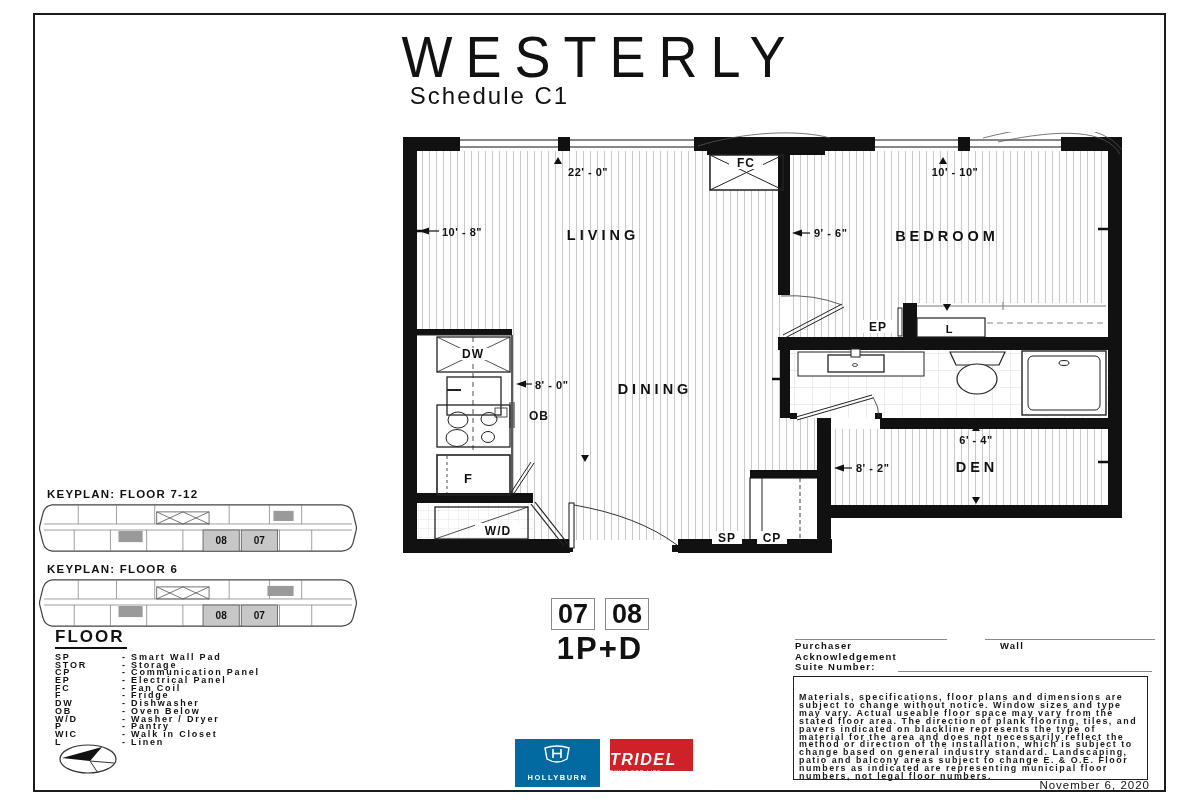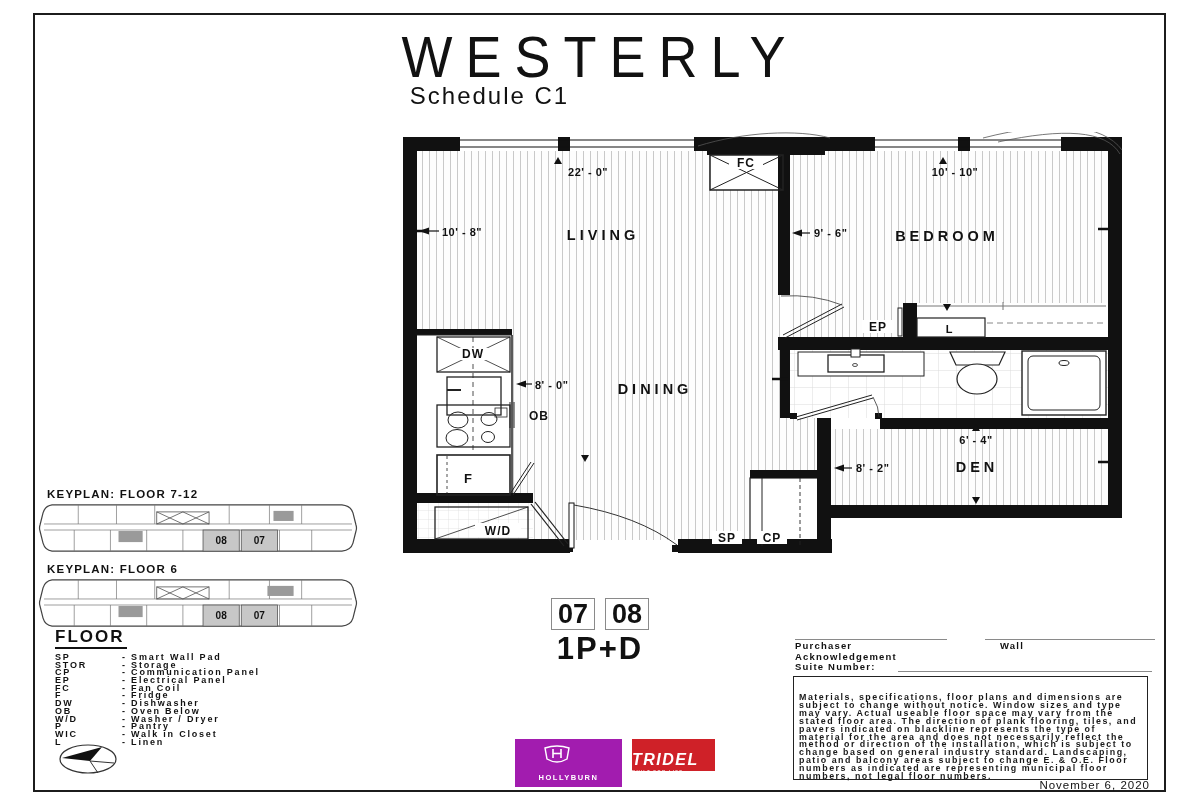--- a/index.html
+++ b/index.html
@@ -30,21 +30,21 @@
   
   .sig-line{border-top:1.5px solid #8a8a8a;height:0;}
   .ack-text{font-size:9.5px;font-weight:bold;letter-spacing:1.2px;line-height:10.5px;}
   .suite-line{border-bottom:1px solid #8a8a8a;height:0;}
   .disc-box{left:793px;top:676px;width:355px;height:104px;border:1.5px solid #222;box-sizing:border-box;
             padding:17px 5px;}
   .disc-text{font-size:8.9px;font-weight:bold;letter-spacing:1.5px;line-height:7.9px;color:#1a1a1a;}
   .issue-date{left:1000px;top:779px;width:150px;text-align:right;font-size:11.5px;font-weight:normal;letter-spacing:1px;}
   
   .logos{left:515px;top:739px;display:flex;}
-  .logo-holly{width:107px;height:48px;background:#a21caf;position:relative;text-decoration:underline;}
+  .logo-holly{width:85px;height:48px;background:#0369a1;position:relative;text-decoration:underline;}
   .logo-tridel{width:83px;height:32px;background:#cf2128;margin-left:10px;position:relative;text-align:left;}
   .holly-name{position:absolute;left:0;bottom:5px;width:100%;text-align:center;color:#fff;
               font-size:7.5px;font-weight:bold;letter-spacing:1.5px;}
   .tridel-name{color:#fff;font-size:16px;font-weight:bold;letter-spacing:1.5px;margin-top:12px;
                font-style:italic;}
   .tridel-tag{color:rgba(255,255,255,.85);font-size:4.5px;font-weight:bold;letter-spacing:1.2px;margin-top:1px;}
   svg text{font-family:"Liberation Sans",sans-serif;font-weight:bold;fill:#111;}
   .kp-unit-label{font-size:10px;}
 </style>
 </head>

